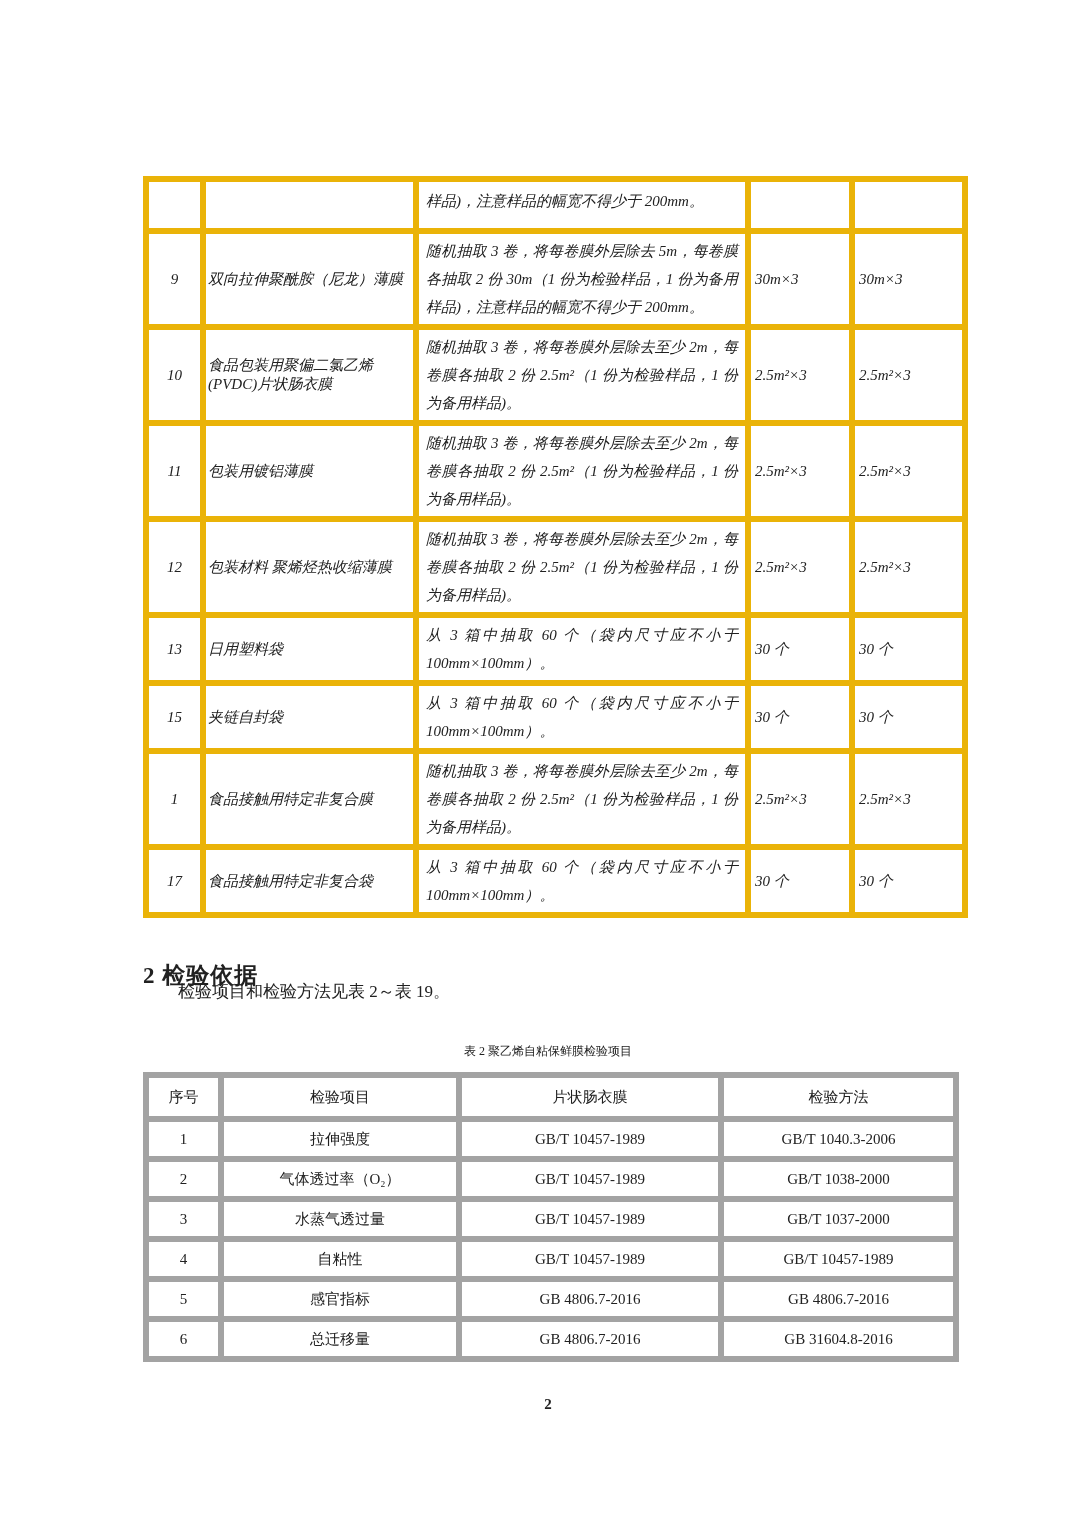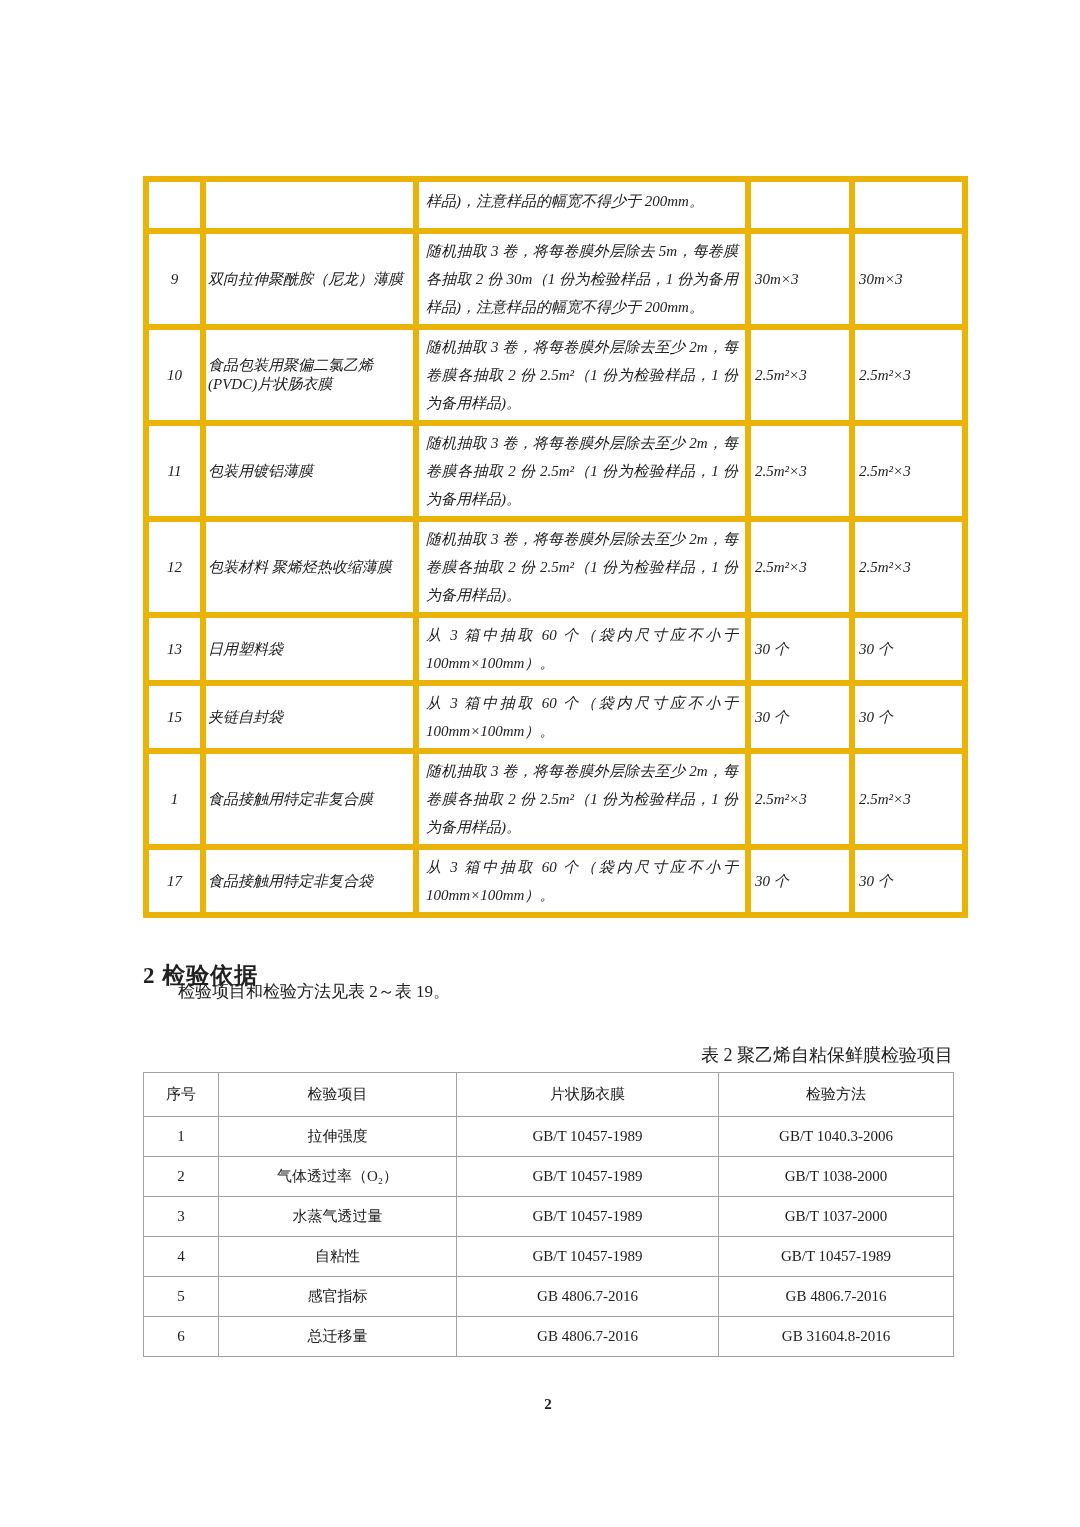--- a/index.html
+++ b/index.html
@@ -59,34 +59,34 @@
     left: 178px;
     top: 980px;
     font-size: 17px;
   }
   
   .t2-caption {
     position: absolute;
     left: 143px;
     top: 1043px;
     width: 810px;
-    text-align: right;
-    font-size: 18px;
+    text-align: center;
+    font-size: 12px;
   }
   table.t2 {
     position: absolute;
     left: 143px;
     top: 1072px;
     width: 810px;
     border-collapse: collapse;
     table-layout: fixed;
     font-size: 15px;
   }
   table.t2 th, table.t2 td {
-    border: 1px solid #a3a3a3;
+    border: 6px solid #a3a3a3;
     text-align: center;
     vertical-align: middle;
     font-weight: normal;
     padding: 2px 4px;
     color: #212121;
   }
   
   .page-number {
     position: absolute;
     left: 143px;

